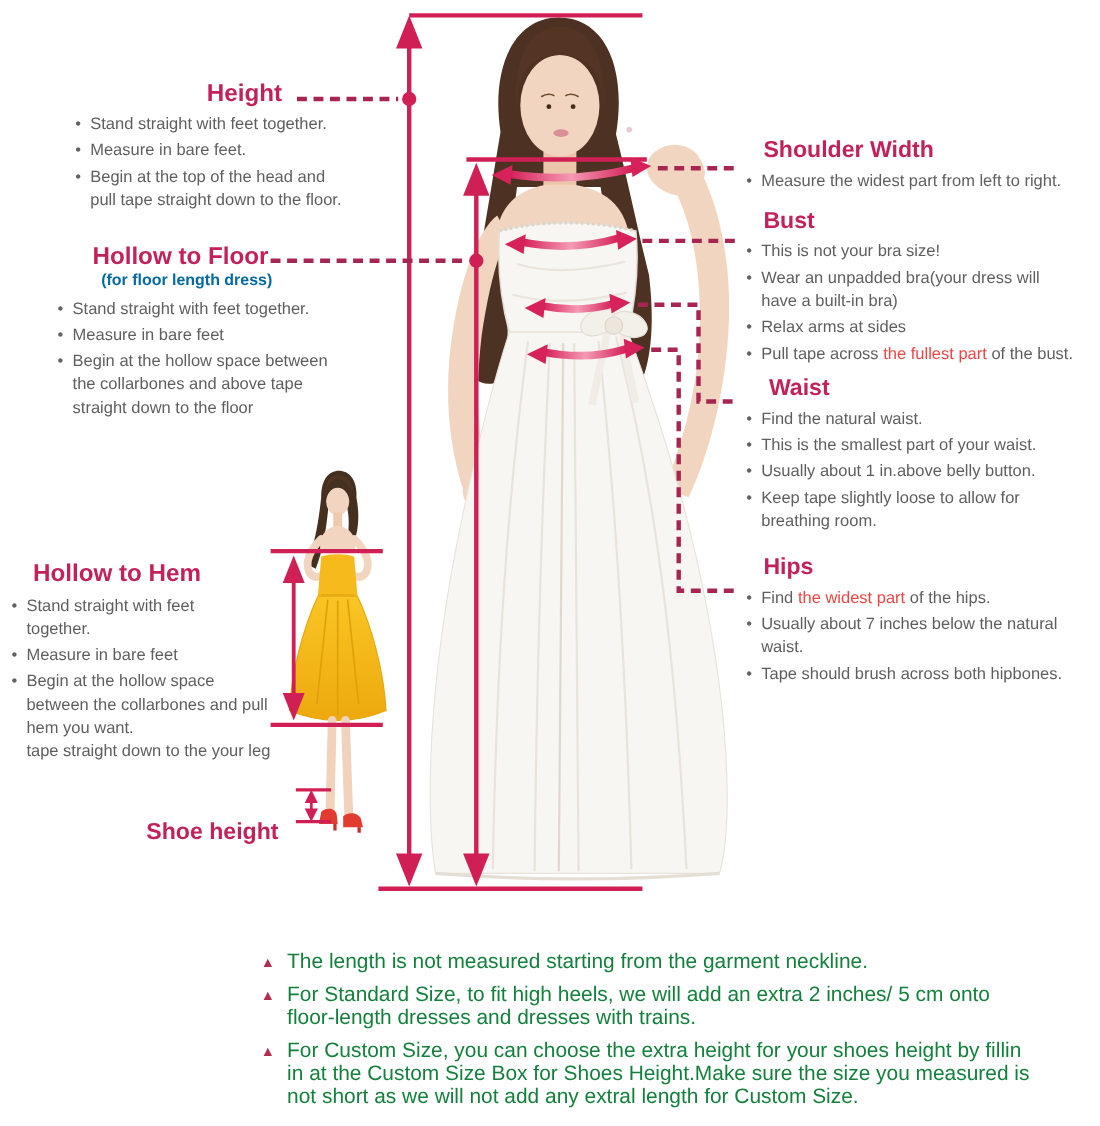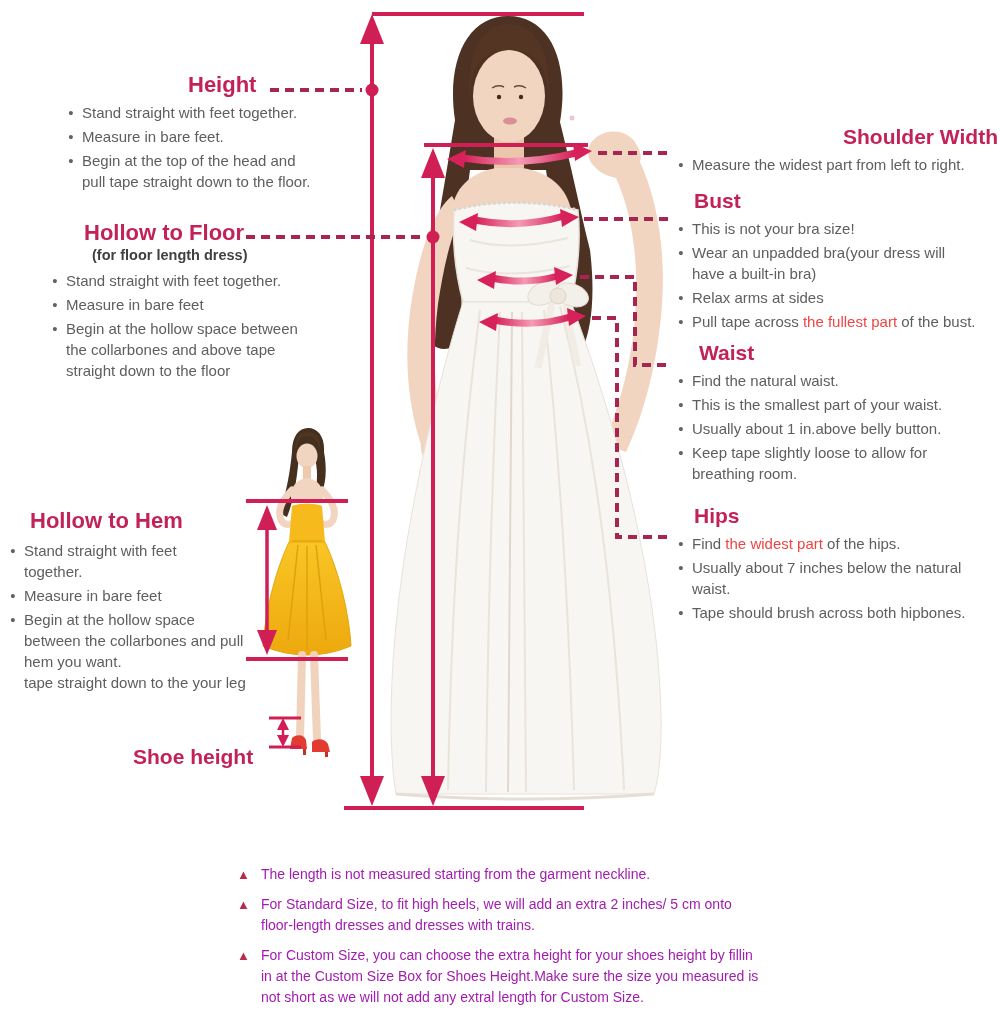--- a/index.html
+++ b/index.html
@@ -4,30 +4,30 @@
 <style>
   html,body{margin:0;padding:0;background:#fff;}
   .canvas{
     position:relative;width:1000px;height:1012px;background:#fff;overflow:hidden;
     font-family:"Liberation Sans","DejaVu Sans",sans-serif;
   }
   svg.art{position:absolute;left:0;top:0;width:1000px;height:1024px;}
   .blk{position:absolute;}
   .t{font-weight:bold;color:#c22259;font-size:22px;line-height:26px;white-space:nowrap;}
   .t-sm{font-size:21px;}
-  .sub{font-weight:bold;color:#404040;font-size:14.5px;line-height:18px;white-space:nowrap;}
+  .sub{font-weight:bold;color:#0369a1;font-size:14.5px;line-height:18px;white-space:nowrap;}
   .bullets{margin-top:4px;}
   .bullet{display:flex;margin:0 0 3px 0;}
   .dot{width:10px;flex:0 0 10px;color:#636363;font-size:15px;line-height:21px;margin-right:6px;text-align:center;}
   .btxt{color:#5e5e5e;font-size:15px;line-height:21px;}
   .bline{white-space:nowrap;}
   .em{color:#ef4444;}
   .note{display:flex;margin-bottom:9px;}
   .tri{color:#b62c4f;font-size:13px;line-height:21px;margin-right:10px;flex:0 0 14px;}
-  .ntxt{color:#a21caf;font-size:14px;line-height:21px;}
+  .ntxt{color:#15803d;font-size:19px;line-height:21px;}
   .ntxt .bline{white-space:nowrap;}
 </style>
 </head>
 <body>
 
 <div class="canvas">
 
   <svg class="art" viewBox="0 0 1000 1024" aria-hidden="true">
     <defs>
       <linearGradient id="tape" x1="0" y1="0" x2="1" y2="0">
@@ -233,21 +233,21 @@
           </div>
         </div>
       </div>
   </section>
 
   <section class="blk" style="left:133px;top:744px;">
     <div class="t t-sm">Shoe height</div>
   </section>
 
   <section class="blk" style="left:676px;top:124px;width:322px;">
-    <div class="t t-sm" style="margin-left:18px;text-align:right;">Shoulder Width</div>
+    <div class="t t-sm" style="margin-left:18px;">Shoulder Width</div>
     <div class="bullets">
         <div class="bullet">
           <span class="dot">•</span>
           <div class="btxt">
             <div class="bline"><span>Measure the widest part from left to right.</span></div>
           </div>
         </div>
       </div>
   </section>
 

